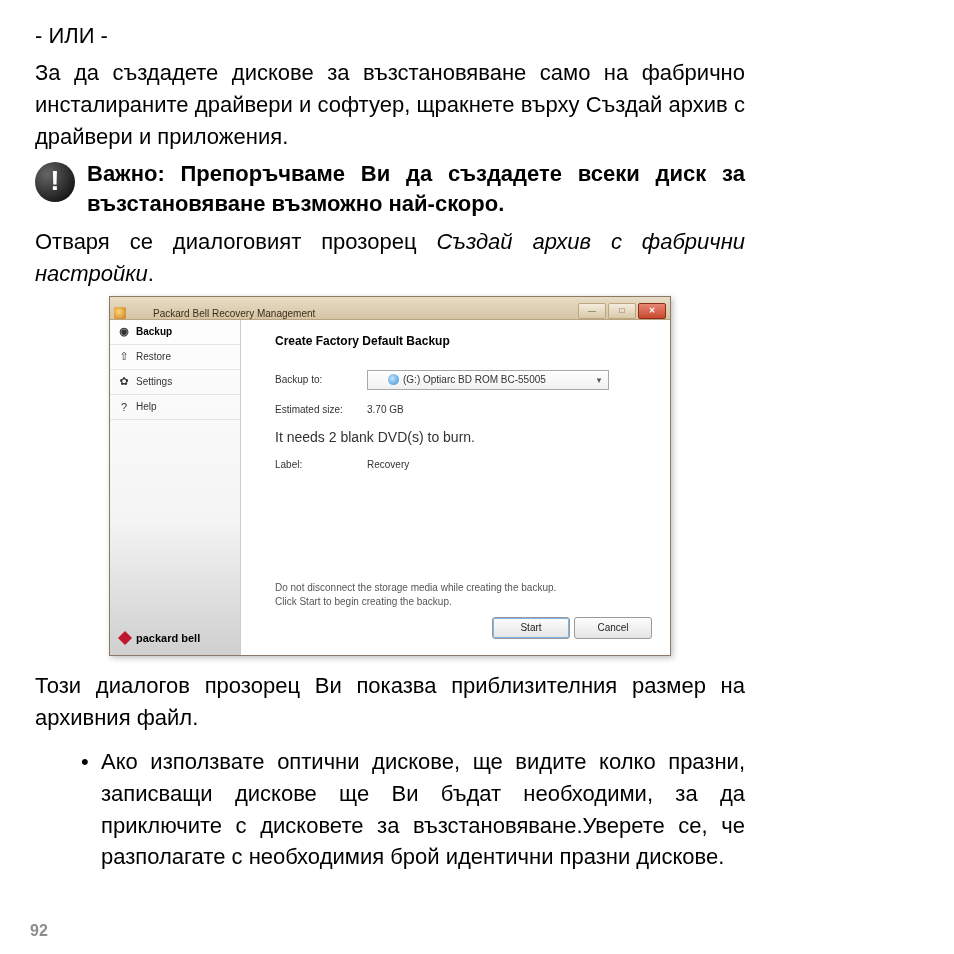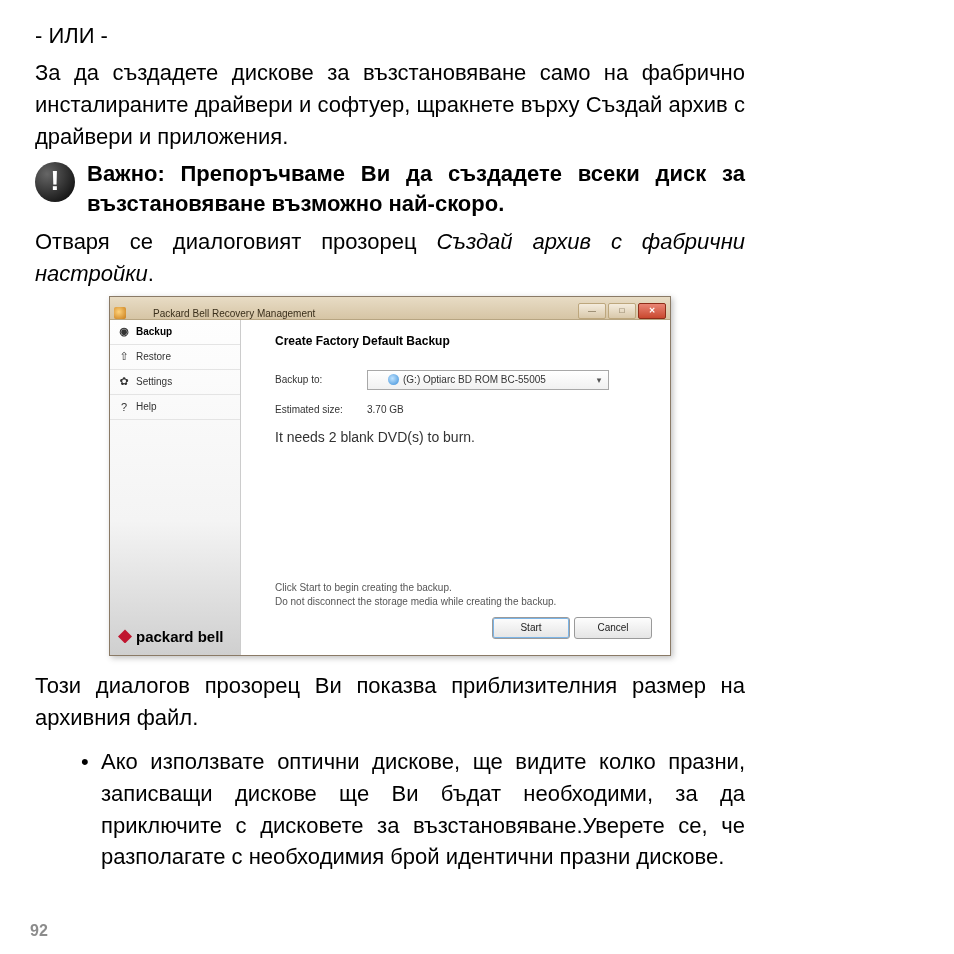--- a/index.html
+++ b/index.html
@@ -130,21 +130,21 @@
     width: 12px; height: 12px;
     display: flex; align-items: center; justify-content: center;
     font-size: 11px;
     color: #333;
   }
   .brand {
     margin-top: auto;
     padding: 8px 8px 10px;
     display: flex; align-items: center;
     gap: 4px;
-    font-size: 15px;
+    font-size: 11px;
     color: #000;
     font-weight: 600;
   }
   .brand-logo {
     width: 14px; height: 14px;
     background: #c0152f;
     clip-path: polygon(50% 0, 100% 50%, 50% 100%, 0 50%);
   }
   .content {
     flex: 1;
@@ -319,24 +319,28 @@
             </div>
           </div>
 
           <div class="form-row">
             <div class="form-label">Estimated size:</div>
             <div>3.70 GB</div>
           </div>
 
           <div class="hint">It needs 2 blank DVD(s) to burn.</div>
 
+          <div class="form-row">
+            <div class="form-label">Label:</div>
+            <div>Recovery</div>
+          </div>
 
           <div class="footer-text">
+            <div>Do not disconnect the storage media while creating the backup.</div>
             <div>Click Start to begin creating the backup.</div>
-            <div>Do not disconnect the storage media while creating the backup.</div>
           </div>
 
           <div class="btn-row">
             <div class="btn">Start</div>
             <div class="btn">Cancel</div>
           </div>
         </div>
       </div>
     </div>
   </div>

